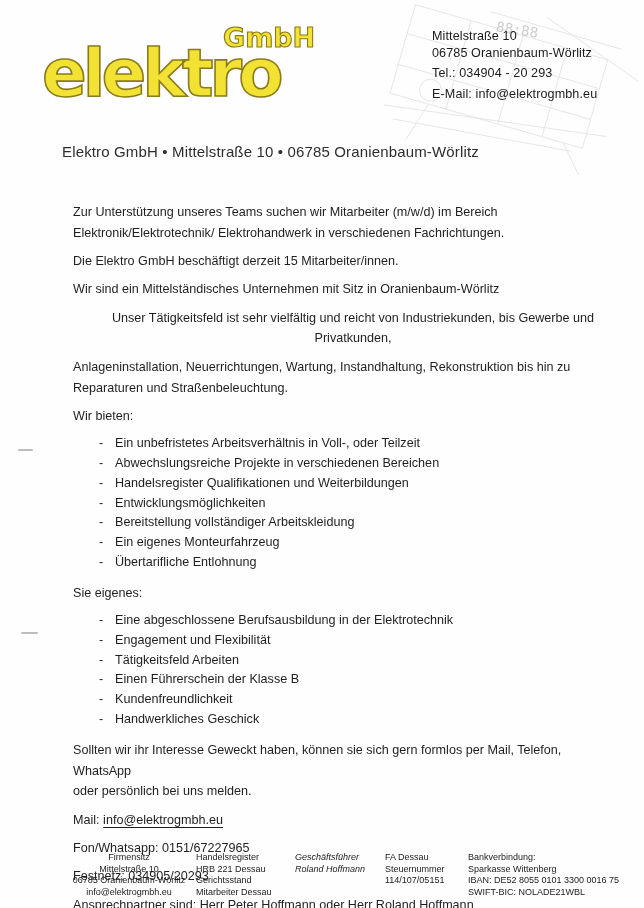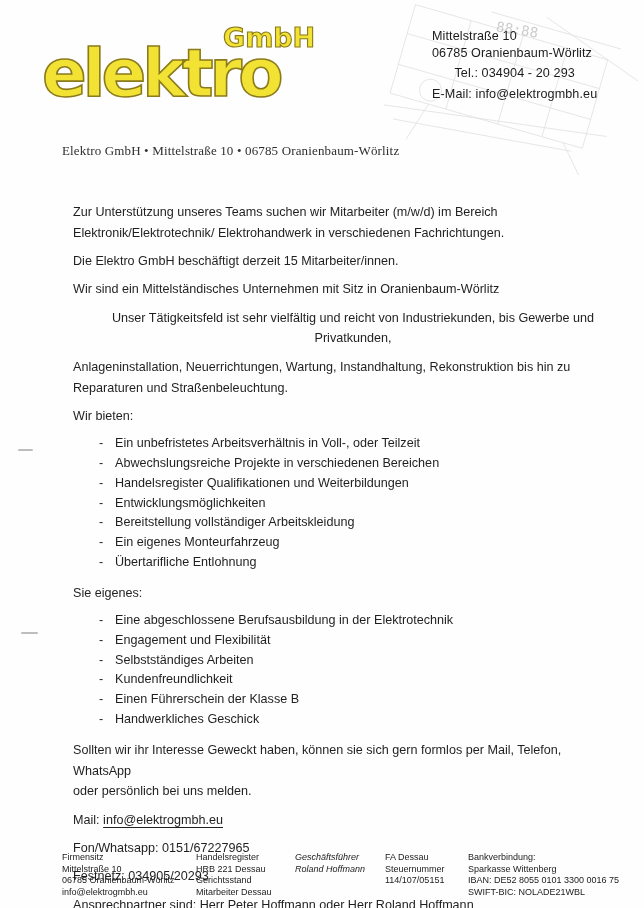--- a/index.html
+++ b/index.html
@@ -13,43 +13,43 @@
     margin:0 auto;
   }
   
   .watermark{position:absolute;top:0;right:0;pointer-events:none;}
 
   
   .logo{position:absolute;left:42px;top:16px;width:300px;height:96px;}
 
   
   .addr{position:absolute;left:432px;top:28px;font-size:12.6px;line-height:16.5px;color:#1b1b1b;letter-spacing:.1px;}
-  .addr .gap{margin-top:4px;text-align:center;}
+  .addr .gap{margin-top:4px;}
 
   
-  .sender{position:absolute;left:62px;top:143px;font-size:13px;color:#2e2e2e;letter-spacing:.15px;font-family:Liberation Serif, serif;}
+  .sender{position:absolute;left:62px;top:143px;font-size:15px;color:#2e2e2e;letter-spacing:.15px;}
 
   
   .fold{position:absolute;height:2px;background:#9a9a9a;opacity:.65;border-radius:1px;}
   .fold.f1{left:18px;top:449px;width:15px;}
   .fold.f2{left:21px;top:632px;width:17px;}
 
   
   .bodytext{position:absolute;left:73px;top:202px;width:540px;font-size:12.6px;color:#1f1f1f;}
   .bodytext p{margin:0 0 7.5px 0;line-height:20.8px;white-space:pre-line;}
   .bodytext p.wide{width:560px;text-align:center;}
   .bodytext ul{list-style:none;margin:0 0 10px 0;padding:0;}
   .bodytext li{position:relative;padding-left:42px;line-height:19.8px;}
   .bodytext li::before{content:"-";position:absolute;left:26px;top:0;}
   .mail-link{color:#1f1f1f;text-decoration:underline;text-underline-offset:3px;cursor:pointer;}
 
   
   .footer{position:absolute;left:62px;top:852px;display:flex;font-size:9px;line-height:11.6px;color:#1b1b1b;}
   .footer .col{flex:0 0 auto;}
-  .footer .c1{width:134px;}
+  .footer .c1{width:134px;text-align:center;}
   .footer .c2{width:99px;}
   .footer .c3{width:90px;font-style:italic;}
   .footer .c4{width:83px;}
   .footer .c5{width:184px;}
 </style>
 </head>
 <body>
 
 <div class="page">
 
@@ -108,23 +108,23 @@
       <li>Entwicklungsmöglichkeiten</li>
       <li>Bereitstellung vollständiger Arbeitskleidung</li>
       <li>Ein eigenes Monteurfahrzeug</li>
       <li>Übertarifliche Entlohnung</li>
     </ul>
 
     <p>Sie eigenes:</p>
     <ul>
       <li>Eine abgeschlossene Berufsausbildung in der Elektrotechnik</li>
       <li>Engagement und Flexibilität</li>
-      <li>Selbstständiges Arbeiten</li>
+      <li>Tätigkeitsfeld Arbeiten</li>
+      <li>Einen Führerschein der Klasse B</li>
       <li>Kundenfreundlichkeit</li>
-      <li>Einen Führerschein der Klasse B</li>
       <li>Handwerkliches Geschick</li>
     </ul>
 
     <p>Sollten wir ihr Interesse Geweckt haben, können sie sich gern formlos per Mail, Telefon, WhatsApp
 oder persönlich bei uns melden.</p>
 
     <p><span>Mail: </span><a class="mail-link">info@elektrogmbh.eu</a></p>
 
     <p>Fon/Whatsapp: 0151/67227965</p>
     <p>Festnetz: 034905/20293</p>

